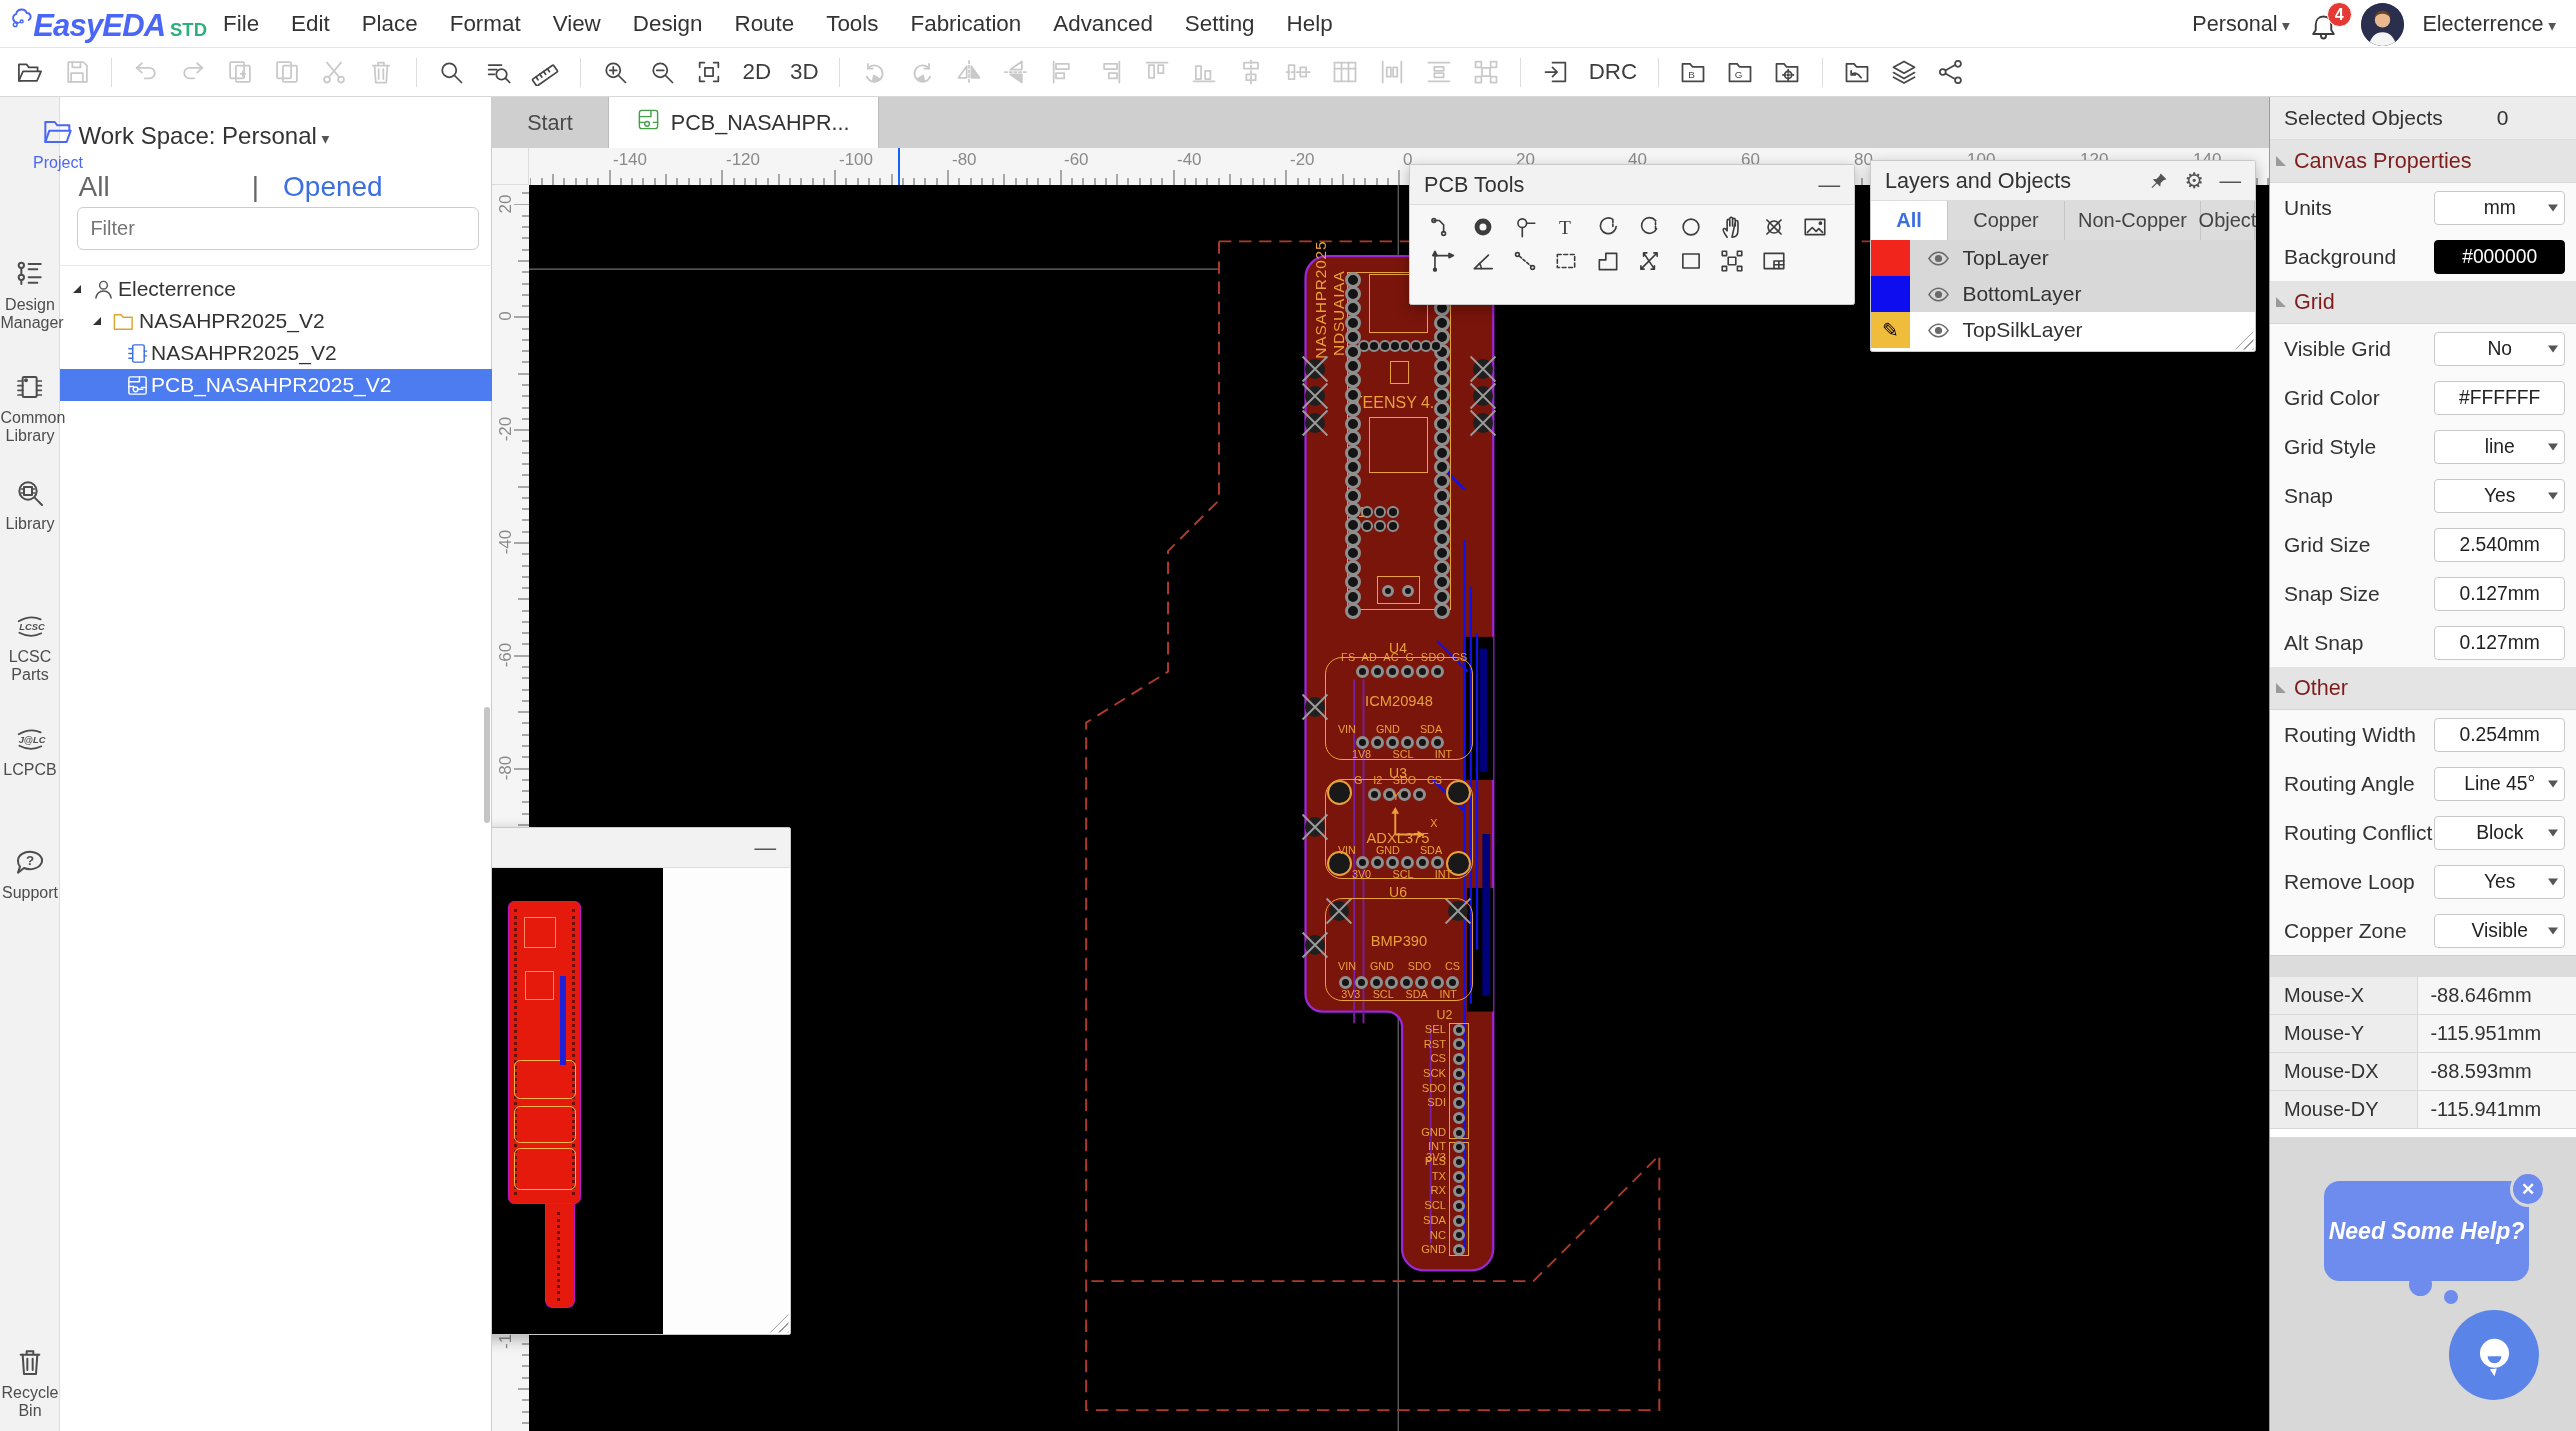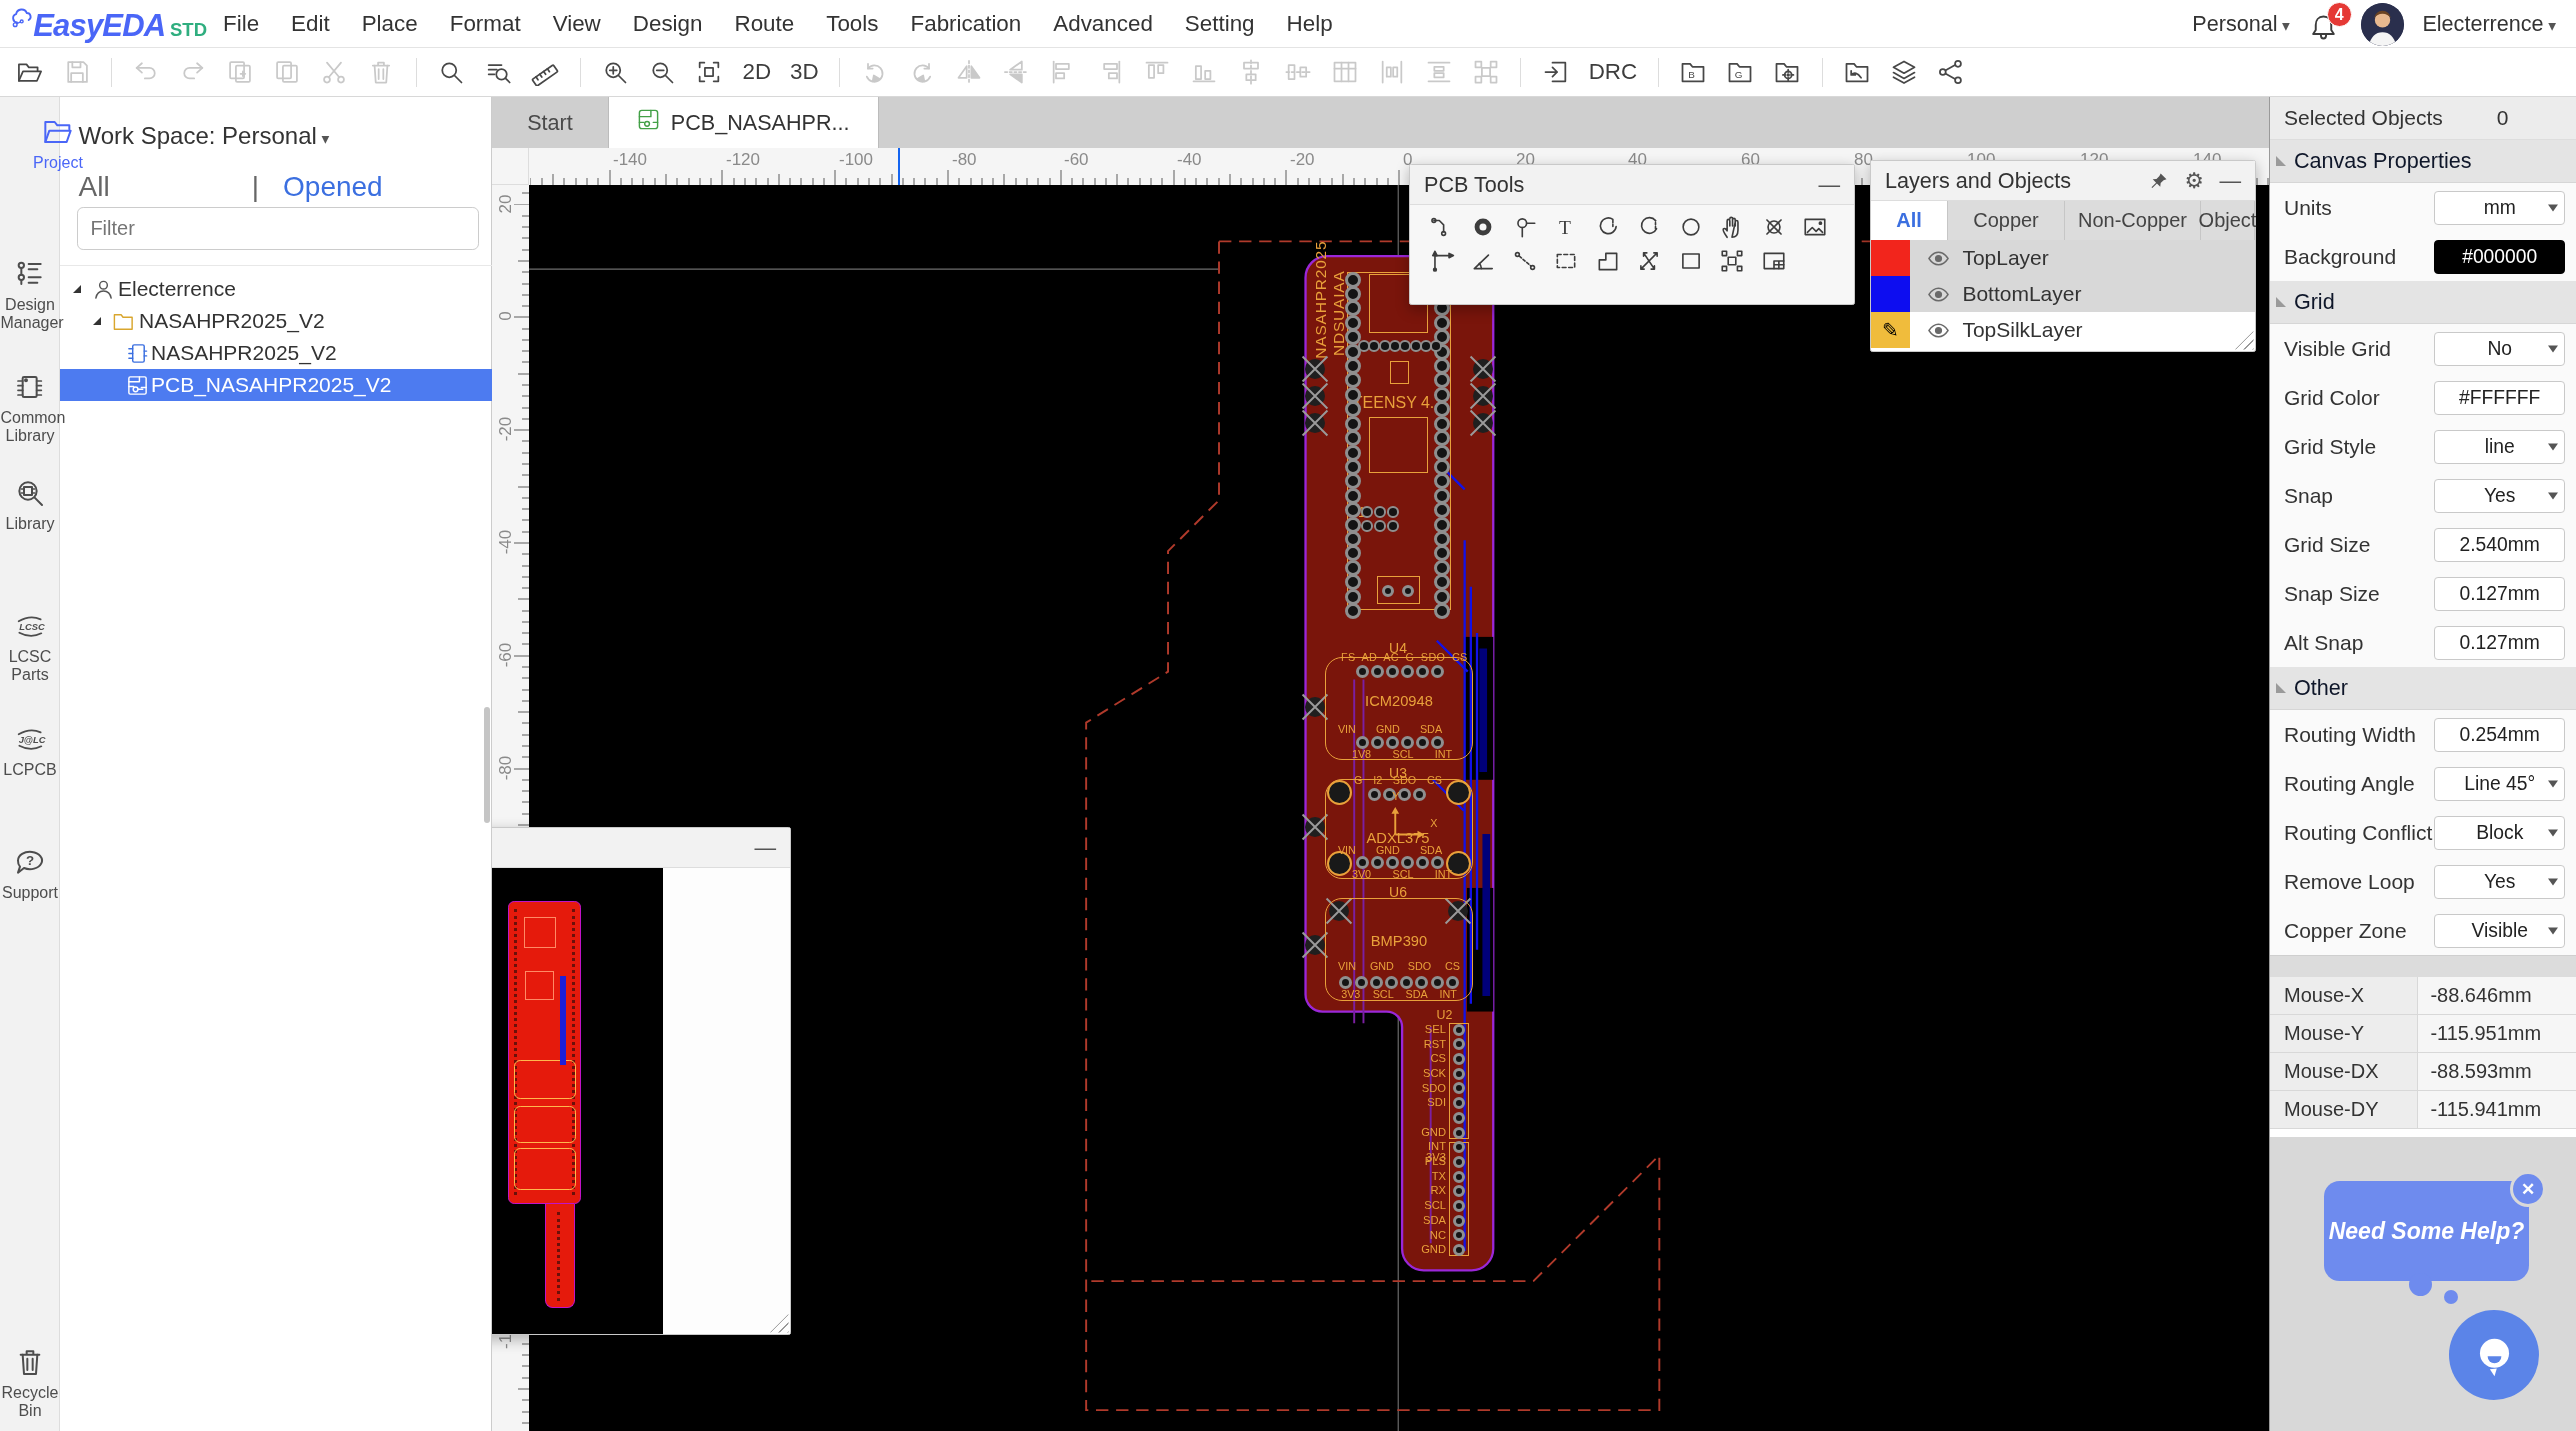--- a/index.html
+++ b/index.html
@@ -92,21 +92,21 @@
 .layer-eye svg{width:23px;height:23px}
 .layer-name{margin-left:12.4px;font-size:21px;color:#333}
 .resize-corner{position:absolute;right:1.5px;bottom:1.5px;width:18.5px;height:18.5px;background:repeating-linear-gradient(135deg,#9a9a9a 0 1.5px,transparent 1.5px 6.2px);clip-path:polygon(100% 0,100% 100%,0 100%)}
 #preview-panel{left:327px;top:827px;width:464px;height:508px;background:#fff;z-index:9}
 #preview-content{position:absolute;left:0.8px;top:40px;width:461px;height:466px;background:#fdfdfd}
 
 #props-panel{position:absolute;left:2269px;top:97px;width:307px;height:1334px;background:#fff;border-left:1.5px solid #9a9a9a;z-index:10}
 #sel-bar{height:43px;background:#ececec;border-bottom:0.8px solid #ddd;display:flex;align-items:center;font-size:21px;color:#333}
 #sel-bar .sel-label{margin-left:14px}
 #sel-bar .sel-value{margin-left:54px}
-.section-header{height:43px;background:#e4e4e4;display:flex;align-items:center;font-size:21.6px;color:#0f172a;border-bottom:0.8px solid #d6d6d6}
+.section-header{height:43px;background:#e4e4e4;display:flex;align-items:center;font-size:21.6px;color:#7f1d1d;border-bottom:0.8px solid #d6d6d6}
 .collapse-tri{width:0;height:0;border-bottom:10px solid #9a9a9a;border-right:10px solid transparent;margin:0 7.7px 0 6.2px}
 .prow{position:relative;height:49px;background:#fafafa}
 .prow .plabel{position:absolute;left:14px;top:50%;transform:translateY(-50%);font-size:21px;color:#333;white-space:nowrap}
 .pcontrol{position:absolute;right:10.8px;top:7.7px;width:131px;height:34px;border:0.8px solid #c9c9c9;border-radius:3.9px;background:#fff;font-size:19.3px;color:#222;display:flex;align-items:center;justify-content:center}
 .pcontrol.color{background:#000;color:#fff;border-color:#000}
 .pcontrol .chev{position:absolute;right:6.2px;top:50%;transform:translateY(-50%);width:0;height:0;border-left:5.4px solid transparent;border-right:5.4px solid transparent;border-top:7px solid #555}
 .pcontrol.select{justify-content:flex-start;padding-left:26px}
 .pcontrol.select .val{width:77px;text-align:center}
 #mouse-strip{height:21.6px;background:#dcdcdc;border-top:0.8px solid #cfcfcf}
 .mrow{display:flex;height:38px;border-bottom:0.8px solid #d8d8d8}

